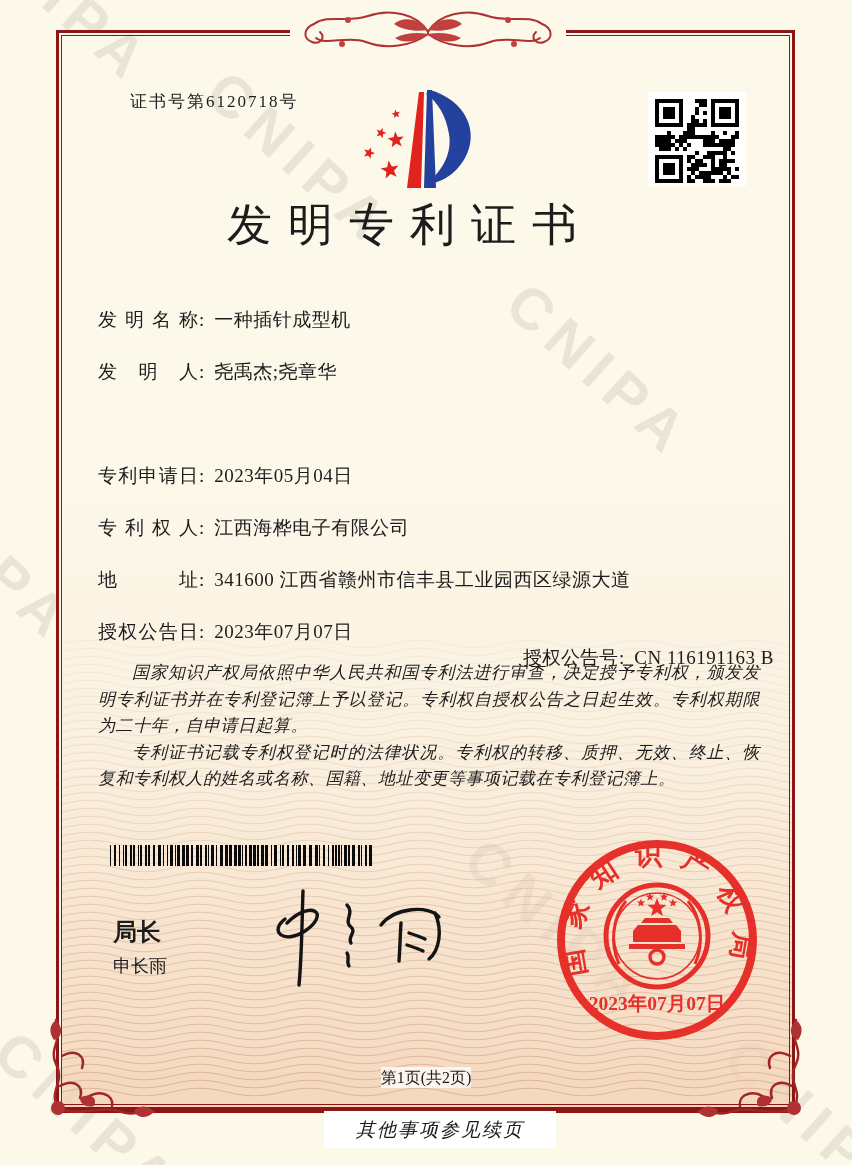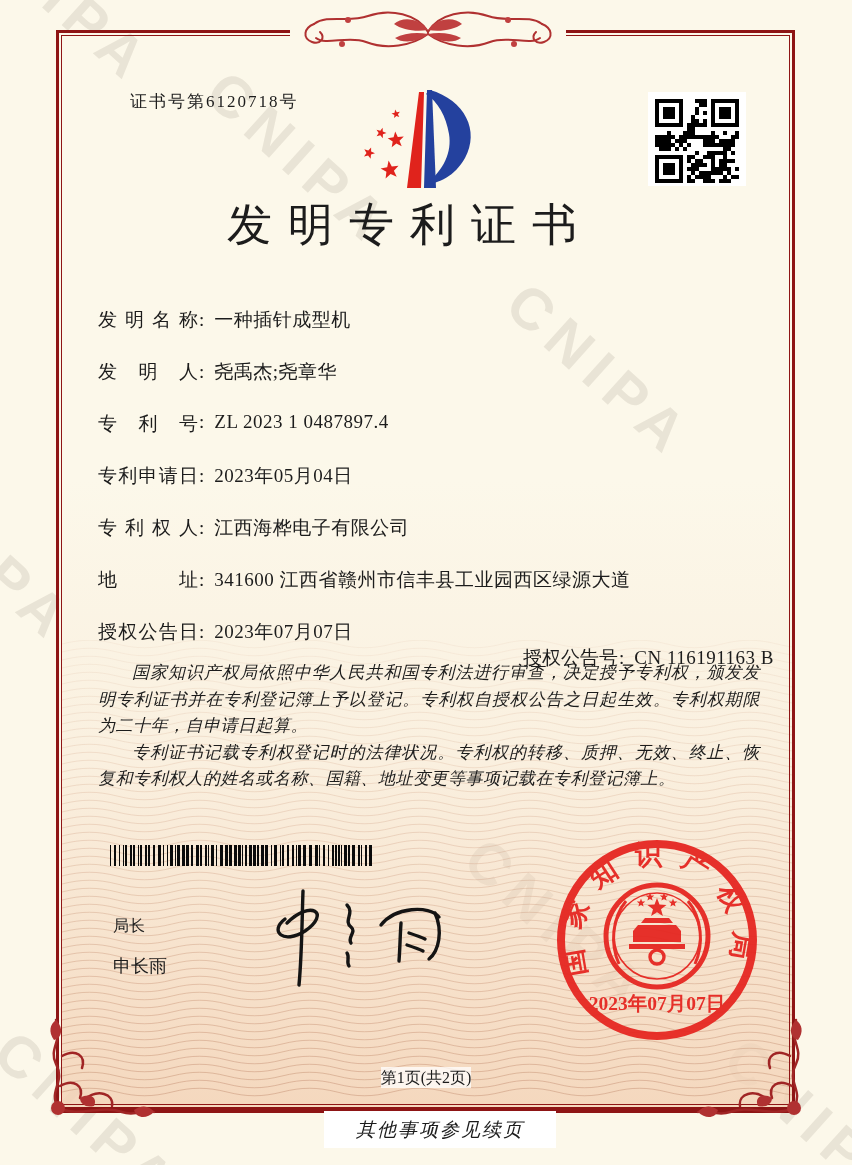--- a/index.html
+++ b/index.html
@@ -44,21 +44,21 @@
   .fvalue{letter-spacing:0.5px;}
   .grant-col2{position:absolute;left:425px;top:0;margin-top:26px;}
   
   .body-text{
     position:absolute;left:98px;top:660px;width:662px;z-index:5;
     font-size:17px;line-height:26.5px;font-style:italic;letter-spacing:0.5px;text-align:justify;
   }
   .body-text p{margin:0;text-indent:2em;}
   
   #barcode{position:absolute;left:110px;top:845px;z-index:5;}
-  .signer-title{position:absolute;left:113px;top:916px;z-index:5;font-size:16px;font-family:"Liberation Sans",sans-serif;}
+  .signer-title{position:absolute;left:113px;top:916px;z-index:5;font-size:24px;font-family:"Liberation Sans",sans-serif;font-weight:bold;}
   .signer-name{position:absolute;left:113px;top:954px;z-index:5;font-size:18px;font-family:"Liberation Sans",sans-serif;}
   .signature{position:absolute;left:243px;top:883px;z-index:5;}
   .seal{position:absolute;left:550px;top:833px;z-index:6;}
   .page-num{
     position:absolute;left:0;top:1068px;width:852px;text-align:center;z-index:5;font-size:16px;
   }
   .page-num span{background:rgba(255,255,255,0.75);padding:2px 0;}
   .note-box{
     position:absolute;left:324px;top:1111px;width:232px;height:37px;background:#ffffff;z-index:5;
     display:flex;align-items:center;justify-content:center;
@@ -368,23 +368,20 @@
   </div>
 
   <div class="title">发明专利证书</div>
 
   <div class="frow" style="top:307px">
     <span class="flabel">发明名称</span><span class="fcolon">:</span><span class="fvalue">一种插针成型机</span>
   </div>
   <div class="frow" style="top:359px">
     <span class="flabel">发明人</span><span class="fcolon">:</span><span class="fvalue">尧禹杰;尧章华</span>
   </div>
-  <div class="frow" style="top:411px">
-    <span class="flabel">专利号</span><span class="fcolon">:</span><span class="fvalue">ZL 2023 1 0487897.4</span>
-  </div>
   <div class="frow" style="top:463px">
     <span class="flabel">专利申请日</span><span class="fcolon">:</span><span class="fvalue">2023年05月04日</span>
   </div>
   <div class="frow" style="top:515px">
     <span class="flabel">专利权人</span><span class="fcolon">:</span><span class="fvalue">江西海桦电子有限公司</span>
   </div>
   <div class="frow" style="top:567px">
     <span class="flabel">地址</span><span class="fcolon">:</span><span class="fvalue">341600 江西省赣州市信丰县工业园西区绿源大道</span>
   </div>
   <div class="frow" style="top:619px;width:662px">

